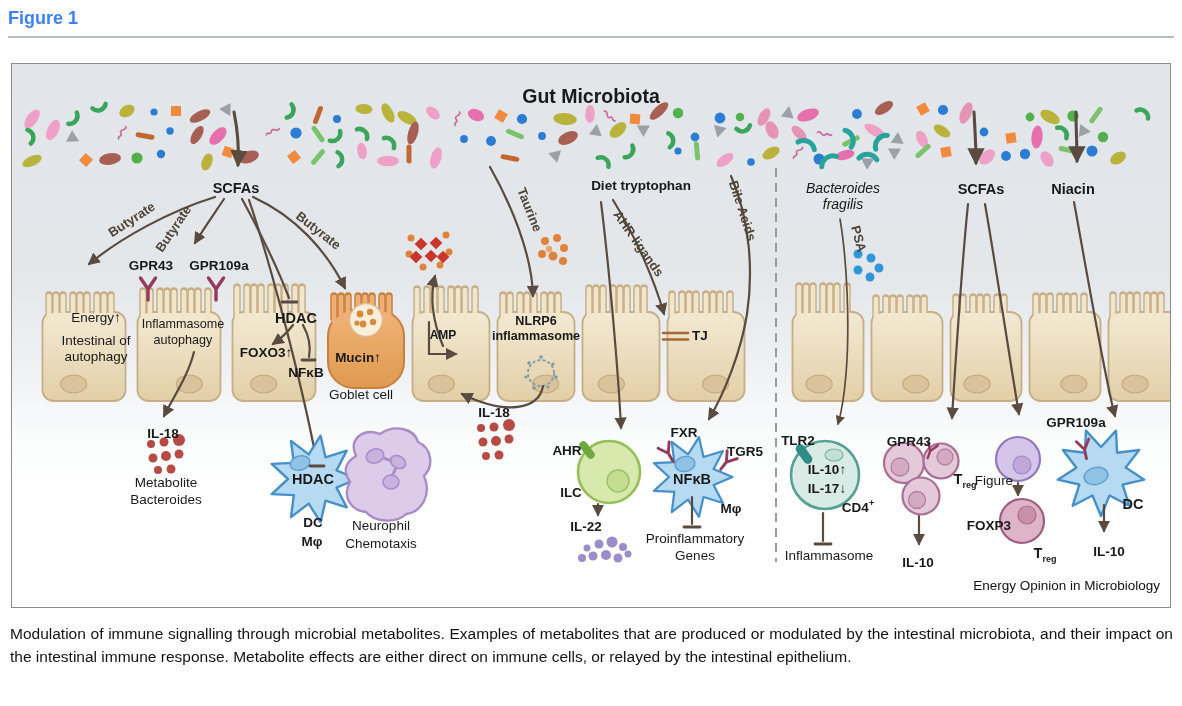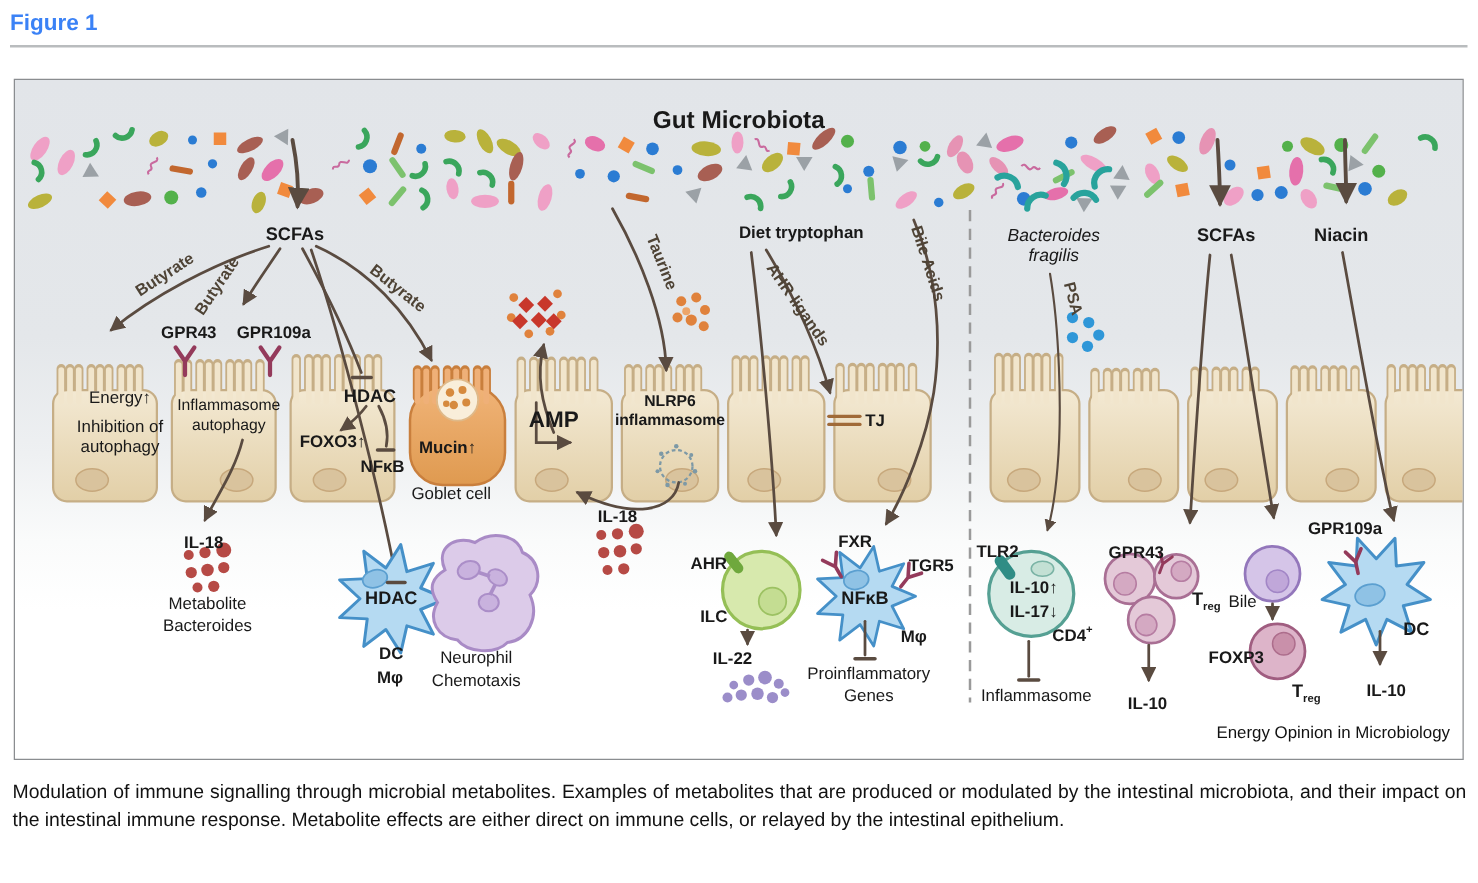--- a/index.html
+++ b/index.html
@@ -618,41 +618,41 @@
     <span class="lb ttl" style="left:579px;top:33px">Gut Microbiota</span>
 
     <span class="lb" style="left:224px;top:124px;font-size:14.5px">SCFAs</span>
     <span class="lb pw" style="left:120px;top:156px;transform:translate(-50%,-50%) rotate(-33deg)">Butyrate</span>
     <span class="lb pw" style="left:162px;top:165px;transform:translate(-50%,-50%) rotate(-56deg)">Butyrate</span>
     <span class="lb pw" style="left:306px;top:167px;transform:translate(-50%,-50%) rotate(38deg)">Butyrate</span>
     <span class="lb" style="left:139px;top:202px">GPR43</span>
     <span class="lb" style="left:207px;top:202px">GPR109a</span>
 
     <span class="lb rg" style="left:84px;top:254px">Energy↑</span>
-    <span class="lb rg" style="left:84px;top:277px">Inhibition of</span>
+    <span class="lb rg" style="left:84px;top:277px">Intestinal of</span>
     <span class="lb rg" style="left:84px;top:293px">autophagy</span>
     <span class="lb rg sm" style="left:171px;top:260px">Inflammasome</span>
     <span class="lb rg sm" style="left:171px;top:276px">autophagy</span>
     <span class="lb" style="left:151px;top:370px">IL-18</span>
     <span class="lb rg" style="left:154px;top:419px">Metabolite</span>
     <span class="lb rg" style="left:154px;top:436px">Bacteroides</span>
 
     <span class="lb" style="left:284px;top:254px;font-size:14.5px">HDAC</span>
     <span class="lb" style="left:254px;top:289px">FOXO3↑</span>
     <span class="lb" style="left:294px;top:309px">NFκB</span>
     <span class="lb" style="left:346px;top:294px">Mucin↑</span>
     <span class="lb rg" style="left:349px;top:331px">Goblet cell</span>
 
     <span class="lb" style="left:301px;top:415px;font-size:14.5px">HDAC</span>
     <span class="lb" style="left:301px;top:459px">DC</span>
     <span class="lb" style="left:300px;top:478px">Mφ</span>
     <span class="lb rg" style="left:369px;top:462px">Neurophil</span>
     <span class="lb rg" style="left:369px;top:480px">Chemotaxis</span>
 
-    <span class="lb" style="left:431px;top:272px;font-size:18px">AMP</span>
+    <span class="lb" style="left:431px;top:272px;font-size:12px">AMP</span>
     <span class="lb pw" style="left:517px;top:146px;transform:translate(-50%,-50%) rotate(68deg)">Taurine</span>
     <span class="lb sm" style="left:524px;top:257px">NLRP6</span>
     <span class="lb sm" style="left:524px;top:272px">inflammasome</span>
     <span class="lb" style="left:482px;top:349px">IL-18</span>
 
     <span class="lb" style="left:629px;top:122px">Diet tryptophan</span>
     <span class="lb pw" style="left:626px;top:180px;transform:translate(-50%,-50%) rotate(55deg)">AHR ligands</span>
     <span class="lb pw" style="left:730px;top:147px;transform:translate(-50%,-50%) rotate(72deg)">Bile Acids</span>
     <span class="lb" style="left:688px;top:272px">TJ</span>
 
@@ -675,21 +675,21 @@
     <span class="lb" style="left:815px;top:425px">IL-17↓</span>
     <span class="lb" style="left:846px;top:443px"><span>CD4</span><span class="supsc">+</span></span>
     <span class="lb rg" style="left:817px;top:492px">Inflammasome</span>
 
     <span class="lb" style="left:897px;top:378px">GPR43</span>
     <span class="lb" style="left:953px;top:417px;font-size:14.5px"><span>T</span><span class="subsc">reg</span></span>
     <span class="lb" style="left:906px;top:499px">IL-10</span>
 
     <span class="lb" style="left:969px;top:125px;font-size:14.5px" ind2="">SCFAs</span>
     <span class="lb" style="left:1061px;top:125px;font-size:14.5px">Niacin</span>
-    <span class="lb rg" style="left:982px;top:417px">Bile</span>
+    <span class="lb rg" style="left:982px;top:417px">Figure</span>
     <span class="lb" style="left:977px;top:462px">FOXP3</span>
     <span class="lb" style="left:1033px;top:491px;font-size:14.5px"><span>T</span><span class="subsc">reg</span></span>
     <span class="lb" style="left:1064px;top:359px">GPR109a</span>
     <span class="lb" style="left:1121px;top:440px;font-size:14.5px">DC</span>
     <span class="lb" style="left:1097px;top:488px">IL-10</span>
 
     <span class="jr">Energy Opinion in Microbiology</span>
   </div>
 
   <p class="caption">Modulation of immune signalling through microbial metabolites. Examples of metabolites that are produced or modulated by the intestinal microbiota, and their impact on the intestinal immune response. Metabolite effects are either direct on immune cells, or relayed by the intestinal epithelium.</p>

